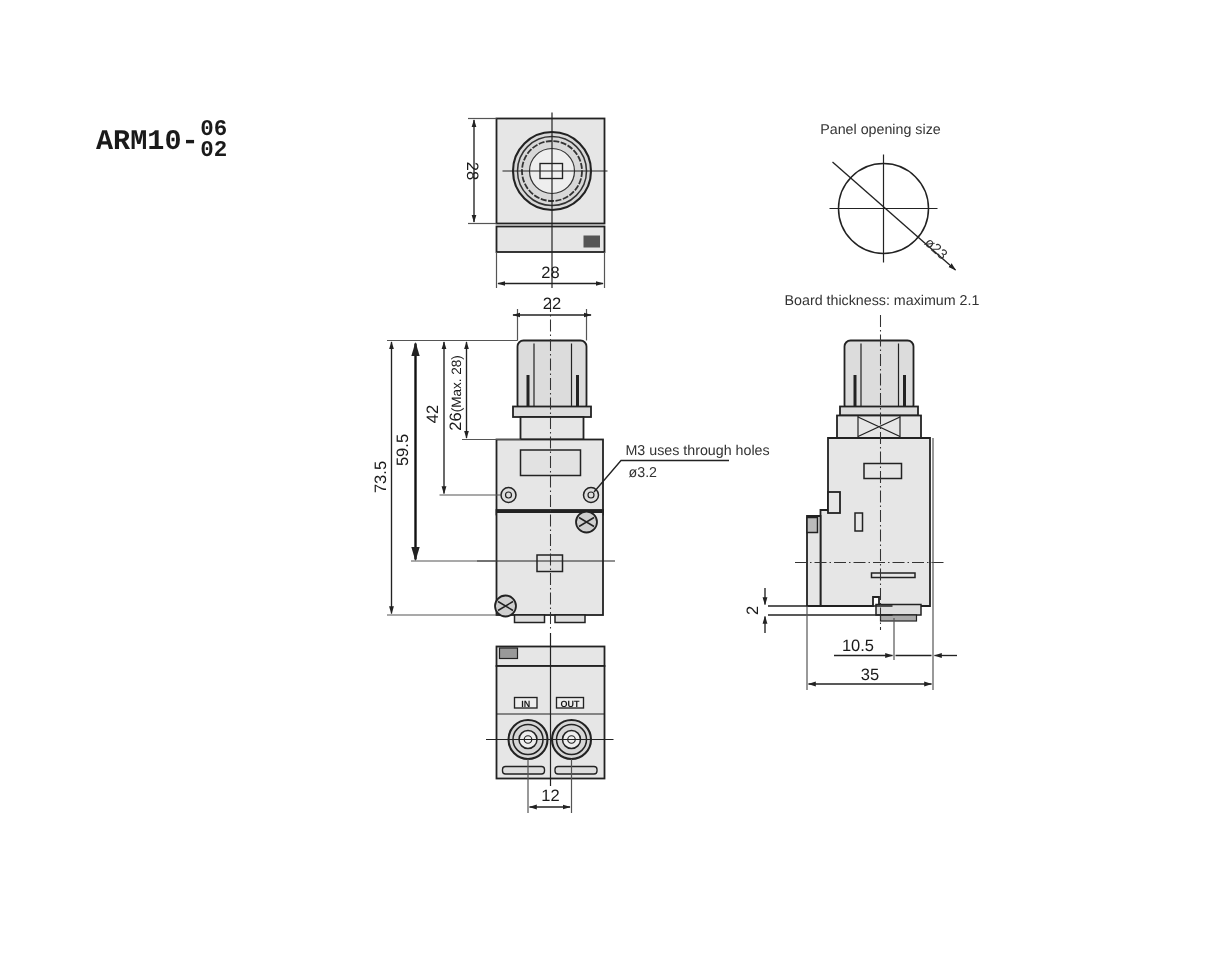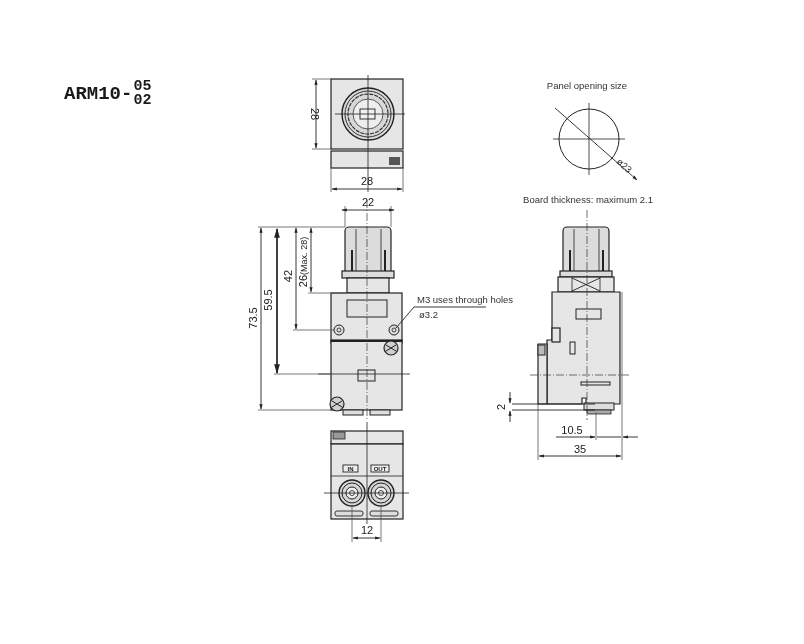--- a/index.html
+++ b/index.html
@@ -18,21 +18,21 @@
   .body2 { fill: #dcdcdc; stroke: #222; stroke-width: 1.2; }
   .thin { fill: none; stroke: #222; stroke-width: 0.8; }
   .dline { fill: none; stroke: #222; stroke-width: 0.9; }
   .center { fill: none; stroke: #333; stroke-width: 0.7; stroke-dasharray: 8 2 1 2; }
   .ext { fill: none; stroke: #555; stroke-width: 0.8; }
 </style>
 </head>
 <body>
 
 <div class="title">
-  <span class="main">ARM10-</span><span class="stack"><span>05</span><span>02</span></span>
+  <span class="main">ARM10-</span><span class="stack"><span>06</span><span>02</span></span>
 </div>
 
 <svg id="drawing" viewBox="0 0 804 644" xmlns="http://www.w3.org/2000/svg">
   <defs>
     <marker id="arr" viewBox="0 0 10 10" refX="9" refY="5" markerWidth="6" markerHeight="6" orient="auto-start-reverse">
       <path d="M0,2 L10,5 L0,8 z" fill="#222"></path>
     </marker>
   </defs>
 
   <g>

